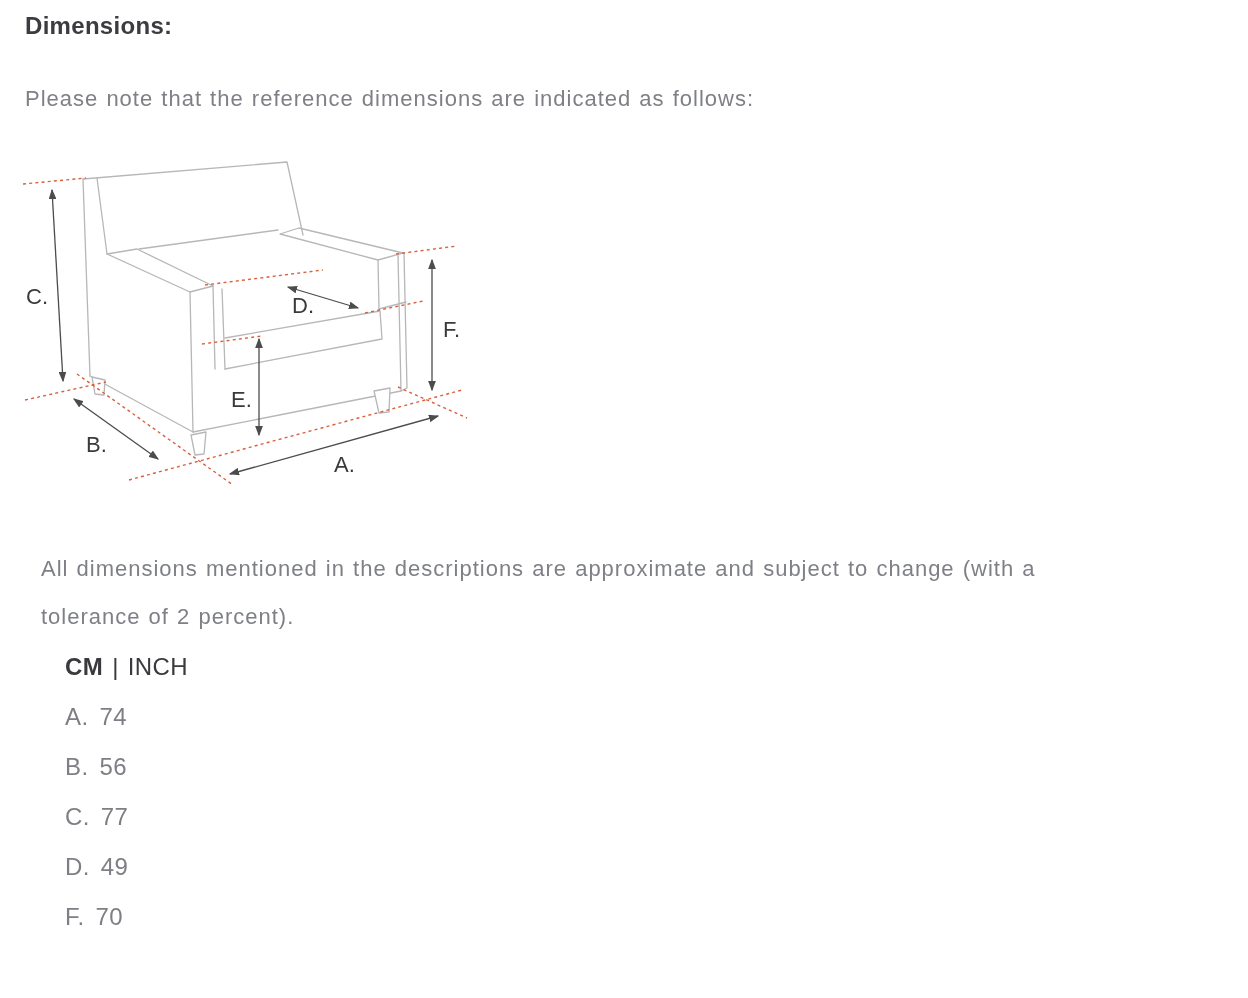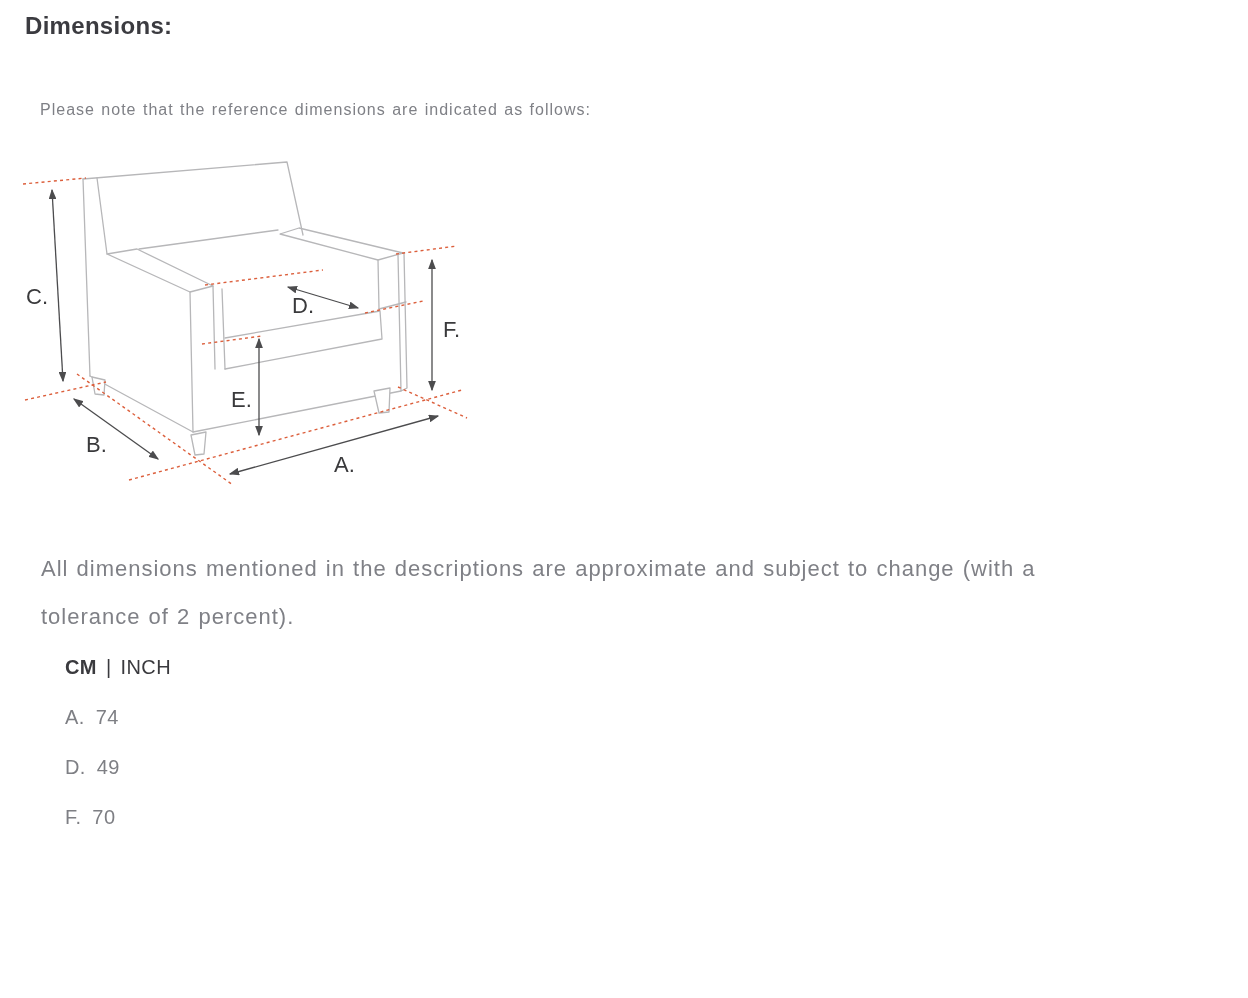--- a/index.html
+++ b/index.html
@@ -5,32 +5,32 @@
   html,body{margin:0;padding:0;}
   body{
     width:1248px;height:998px;background:#ffffff;position:relative;
     font-family:"Liberation Sans",sans-serif;overflow:hidden;
   }
   .section-title{
     position:absolute;left:25px;top:12px;margin:0;
     font-size:24px;font-weight:bold;color:#3b3b40;letter-spacing:.3px;
   }
   .intro{
-    position:absolute;left:25px;top:86px;margin:15px;
-    font-size:16px;color:#7f8086;letter-spacing:1.0px;word-spacing:1px;
+    position:absolute;left:25px;top:86px;margin:0;
+    font-size:22px;color:#7f8086;letter-spacing:1.0px;word-spacing:1px;
   }
   .figure-wrap{position:absolute;left:10px;top:148px;width:460px;height:352px;}
   .note{
     position:absolute;left:25px;top:529px;margin:16px;
     font-size:22px;color:#7f8086;letter-spacing:1.0px;word-spacing:1px;line-height:48px;
   }
   .note span{display:block;}
   .dims{
     position:absolute;left:65px;top:642px;
-    font-size:20px;line-height:50px;color:#7e7f84;letter-spacing:.4px;
+    font-size:24px;line-height:50px;color:#7e7f84;letter-spacing:.4px;
   }
   .dims-header{color:#3a3a3e;}
   .dims-header .cm{font-weight:bold;}
   .dims-header .sep{padding:0 9px;font-weight:normal;}
   .dim-row .dim-label{margin-right:11px;}
   
   .chair-line{fill:none;stroke:#b7b7b9;stroke-width:1.3;stroke-linejoin:round;stroke-linecap:round;}
   .leg{fill:#ffffff;stroke:#b7b7b9;stroke-width:1.3;stroke-linejoin:round;}
   .dotted{fill:none;stroke:#dc5f3c;stroke-width:1.4;stroke-dasharray:3 3.2;}
   .dim-arrow{fill:none;stroke:#4c4c4e;stroke-width:1.3;}
@@ -117,18 +117,24 @@
 </p>
 
 <div class="dims">
   <div class="dims-header">
     <span class="cm">CM</span><span class="sep">|</span><span class="inch">INCH</span>
   </div>
   <div class="dim-row">
     <span class="dim-label">A.</span><span class="dim-value">74</span>
   </div>
   <div class="dim-row">
+    <span class="dim-label">B.</span><span class="dim-value">56</span>
+  </div>
+  <div class="dim-row">
+    <span class="dim-label">C.</span><span class="dim-value">77</span>
+  </div>
+  <div class="dim-row">
     <span class="dim-label">D.</span><span class="dim-value">49</span>
   </div>
   <div class="dim-row">
     <span class="dim-label">F.</span><span class="dim-value">70</span>
   </div>
 </div>
 
 </body></html>

